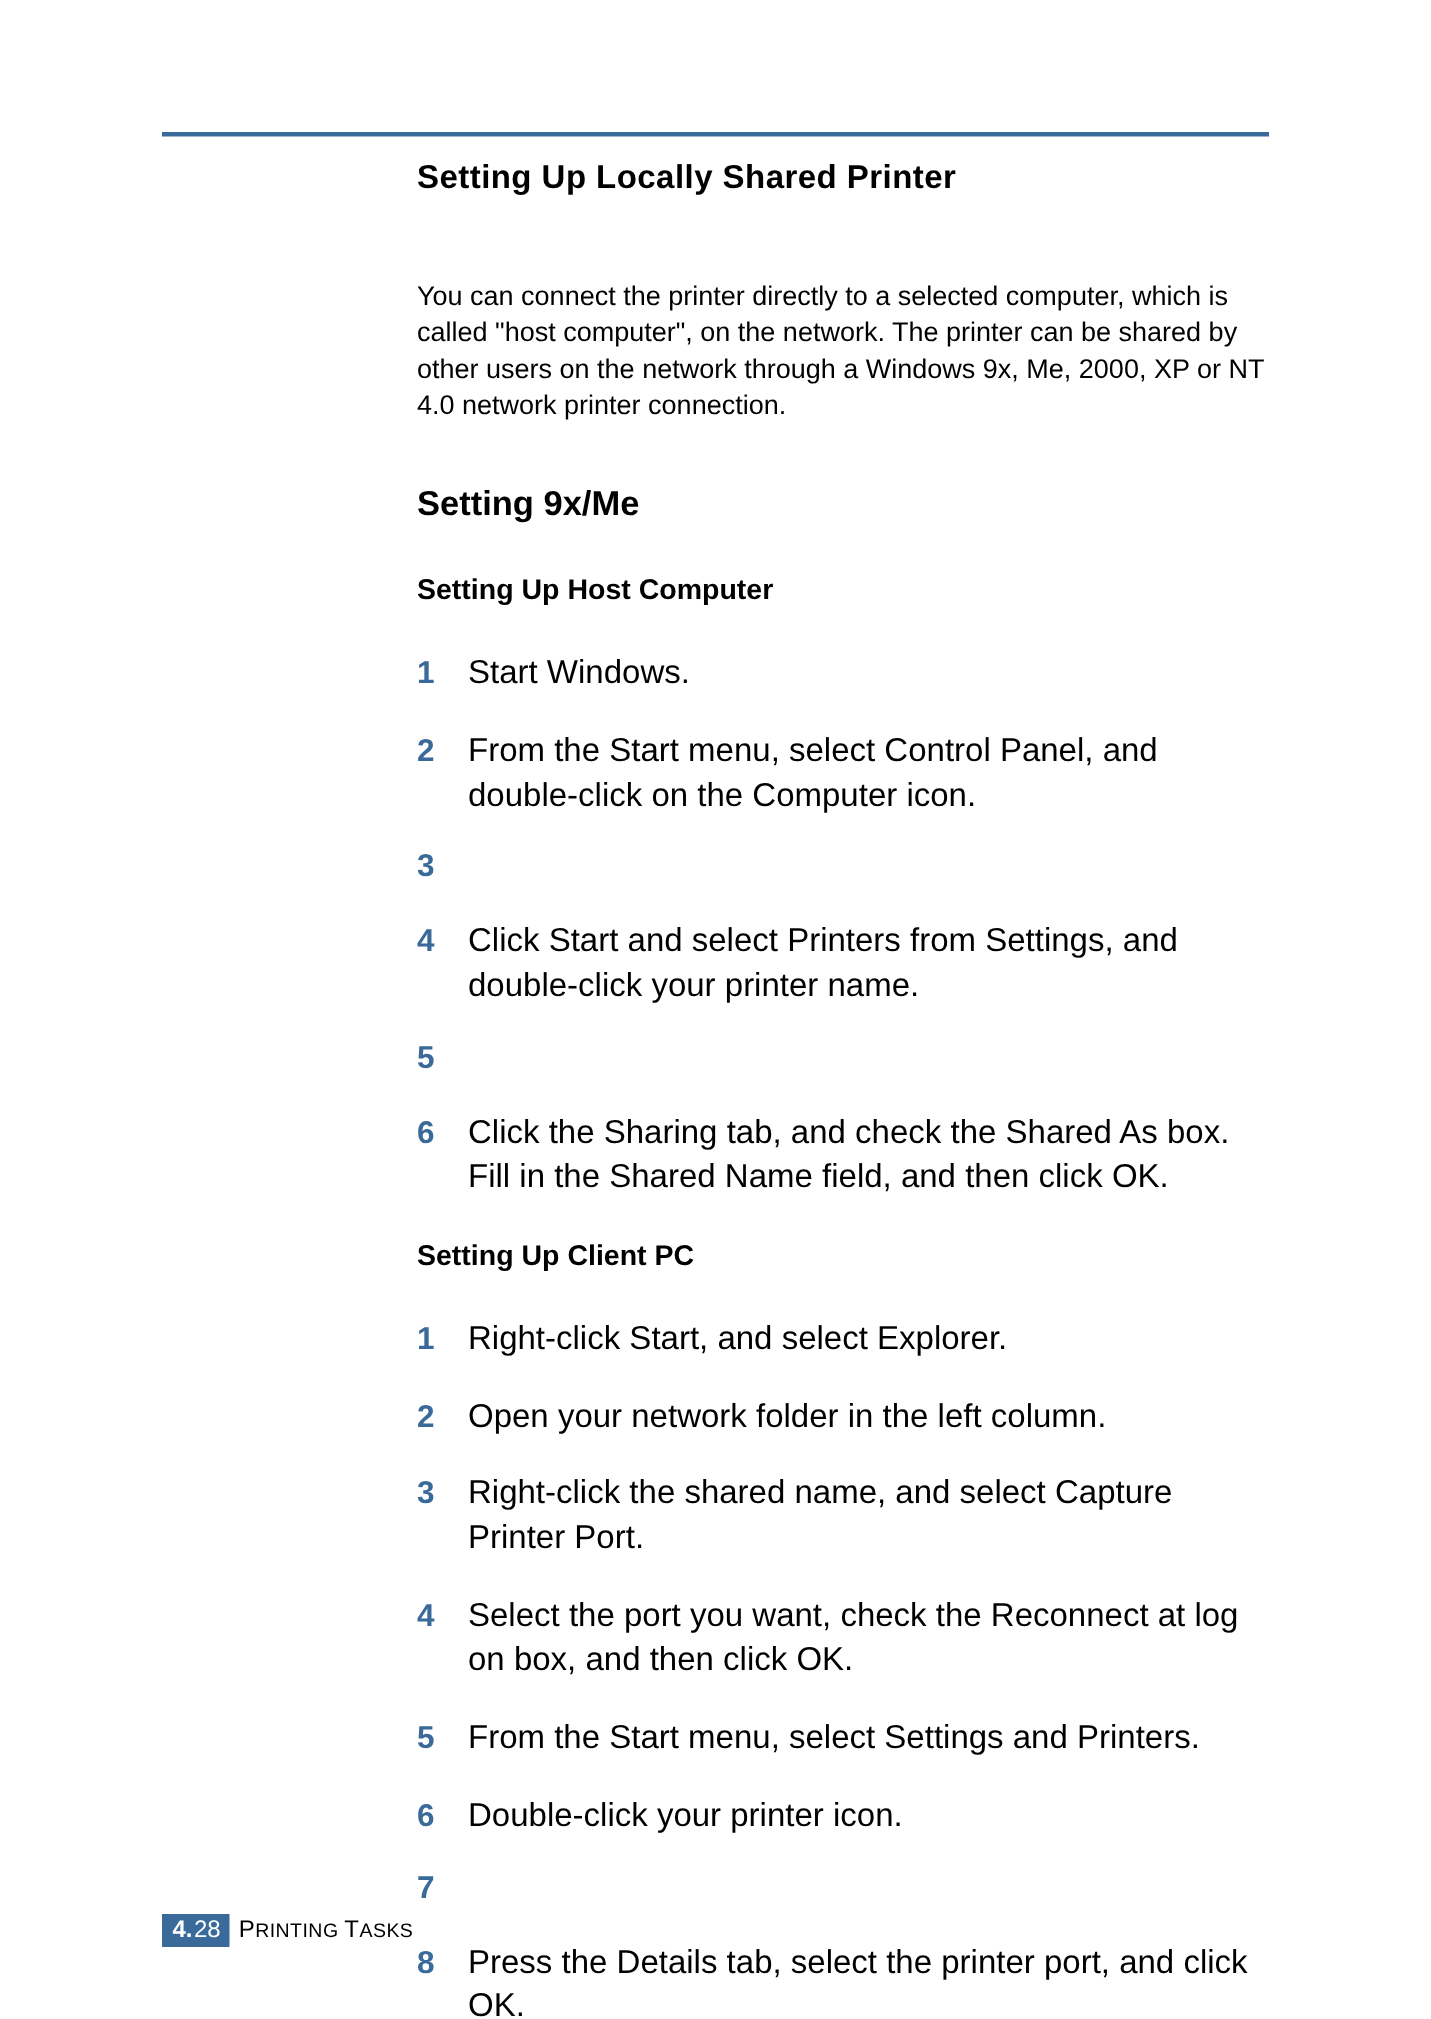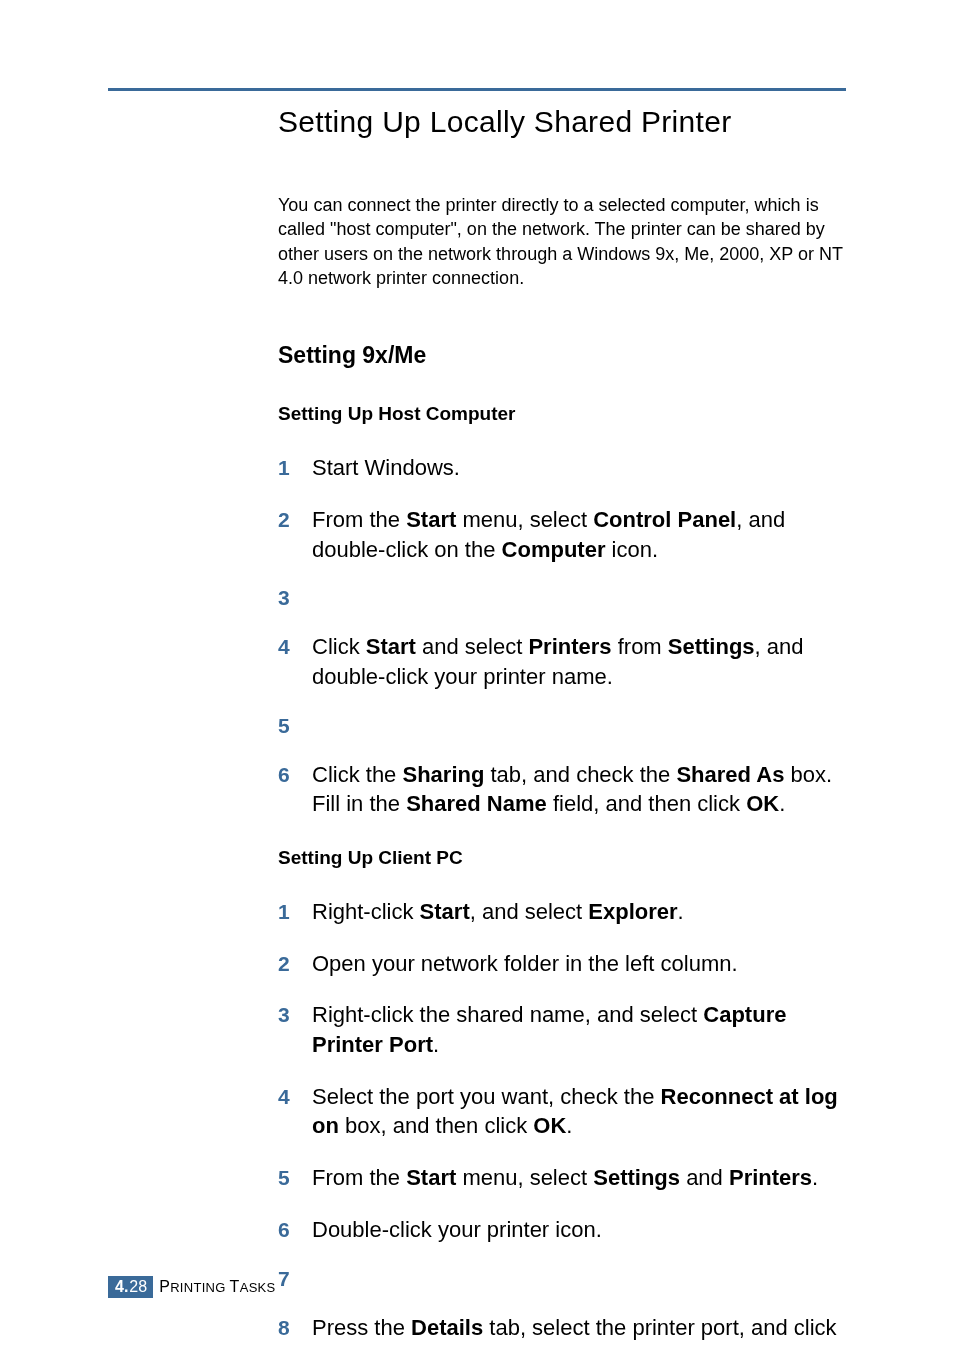--- a/index.html
+++ b/index.html
@@ -18,34 +18,34 @@
     .content {
       padding: 88px 108px 0 108px;
     }
     .header-rule {
       border: none;
       border-top: 3px solid #3a6a99;
       margin-bottom: 14px;
       margin-left: 0;
     }
     .page-title {
-      font-size: 30px;
-      font-weight: normal;
+      font-size: 22px;
+      font-weight: bold;
       color: #000;
       margin-left: 170px;
       margin-bottom: 54px;
       letter-spacing: 0.3px;
     }
     .body-section {
       margin-left: 170px;
     }
     .intro-text {
       font-size: 18px;
       line-height: 1.35;
-      margin-bottom: 52px;
+      margin-bottom: 40px;
       color: #000;
     }
     .h2 {
       font-size: 23px;
       font-weight: bold;
       color: #000;
       margin-bottom: 34px;
     }
     .h3 {
       font-size: 19px;
@@ -70,21 +70,21 @@
       width: 34px;
       flex-shrink: 0;
       font-family: Verdana, sans-serif;
     }
     .step-text {
       font-size: 22px;
       line-height: 1.35;
       color: #000;
     }
     .step-text b {
-      font-weight: bold;
+      font-weight: normal;
       text-align: center;
     }
     .footer {
       position: absolute;
       bottom: 48px;
       left: 108px;
       display: flex;
       align-items: center;
     }
     .page-badge {

